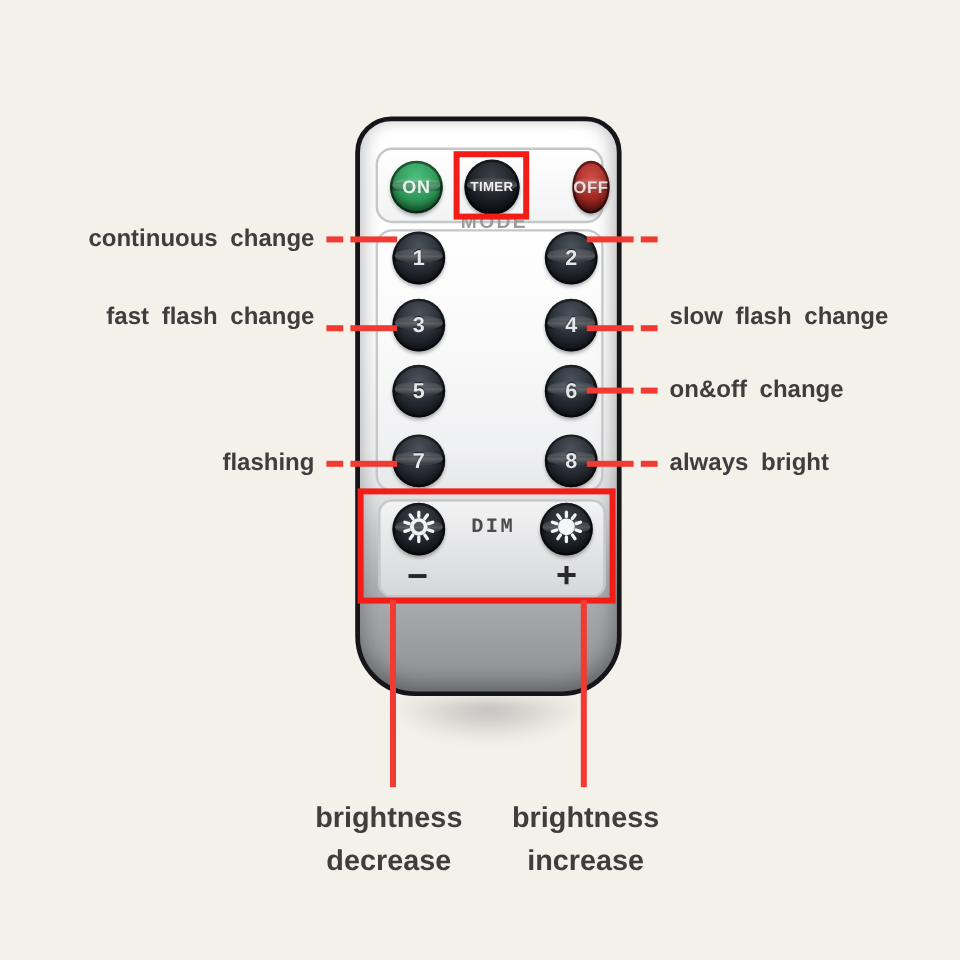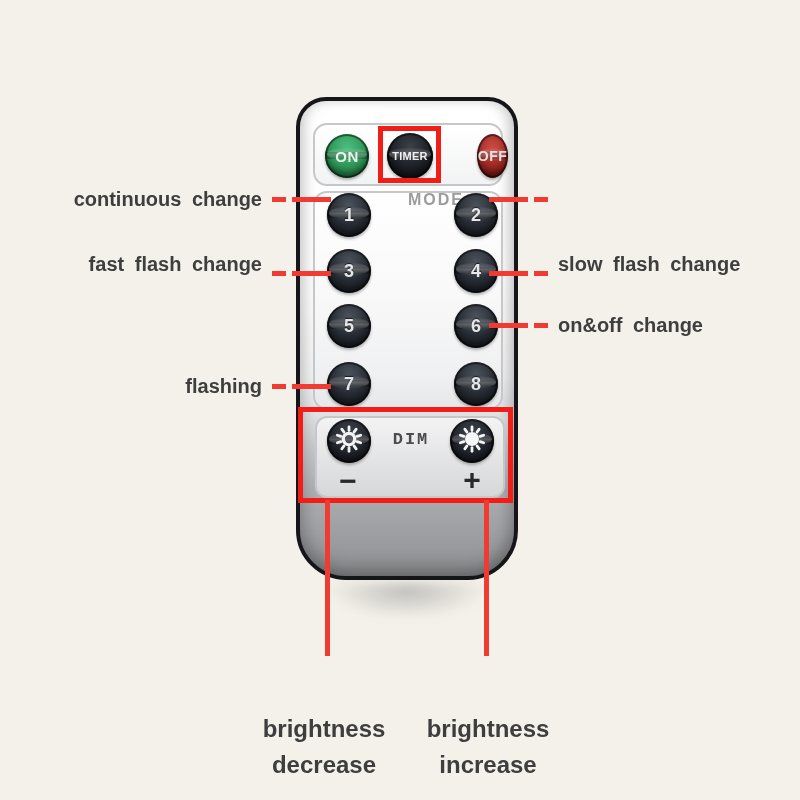--- a/index.html
+++ b/index.html
@@ -49,21 +49,21 @@
   .btn-off{left:149px;top:33px;width:31px;height:44px;
        background:radial-gradient(circle at 50% 30%,#cc4b43 0%,#a02823 55%,#5f110e 100%);
        color:rgba(255,255,255,.82);font-size:14px;font-weight:bold;letter-spacing:.5px;margin-left:28px;}
   .pos-b1{left:27px;top:92px;}  .pos-b2{left:154px;top:92px;}
   .pos-b3{left:27px;top:148px;} .pos-b4{left:154px;top:148px;}
   .pos-b5{left:27px;top:203px;} .pos-b6{left:154px;top:203px;}
   .pos-b7{left:27px;top:261px;} .pos-b8{left:154px;top:261px;}
   .btn-sun{width:44px;height:44px;background:radial-gradient(circle at 50% 30%,#3c4149 0%,#20242b 55%,#0a0c10 100%);}
   .sun-left{left:27px;top:318px;}
   .sun-right{left:150px;top:318px;}
-  .mode-text{position:absolute;left:60px;top:90px;width:104px;text-align:right;
+  .mode-text{position:absolute;left:60px;top:76px;width:104px;text-align:center;
        font-size:16px;font-weight:bold;color:#9c9c9c;letter-spacing:2px;}
   .dim-text{position:absolute;left:76px;top:329px;width:70px;text-align:center;
        font-size:17px;font-weight:bold;color:#4b4b4d;letter-spacing:2px;font-family:Liberation Mono, monospace;}
   .minus-sym,.plus-sym{position:absolute;width:40px;text-align:center;color:#29292b;font-weight:bold;}
   .minus-sym{left:28px;top:363px;font-size:30px;}
   .plus-sym{left:152px;top:362px;font-size:30px;}
   
   .red-box{position:absolute;box-sizing:border-box;border:5px solid #f21d17;z-index:5;}
   .timer-box{left:378px;top:126px;width:63px;height:57px;}
   .dim-box{left:298px;top:407px;width:215px;height:96px;}
@@ -72,21 +72,21 @@
   .vline-right{left:484px;top:500px;height:156px;}
   
   .callout{position:absolute;display:flex;align-items:center;gap:10px;height:26px;z-index:4;}
   .callout-text{font-size:20px;font-weight:bold;color:#3e3e3e;word-spacing:5px;white-space:nowrap;}
   .redline{display:inline-flex;align-items:center;gap:6px;}
   .seg{display:block;height:5px;background:#f03a32;}
   .seg-short{width:14px;} .seg-long{width:39px;}
   .row-l{right:469px;gap:10px;} .row-r{left:489px;}
   .row-1{top:186px;} .row-2{top:250px;align-items:flex-end;} .row-3{top:312px;} .row-4{top:373px;}
   .bottom-label{position:absolute;top:664px;width:200px;text-align:center;
-       font-size:24px;font-weight:bold;color:#3e3e3e;line-height:36px;z-index:4;margin-top:47px;}
+       font-size:24px;font-weight:bold;color:#3e3e3e;line-height:36px;z-index:4;}
   .bl-left{left:224px;} .bl-right{left:388px;}
 </style>
 </head>
 <body>
 
 <div class="stage">
 
   <div class="remote-shadow"></div>
 
   <div class="remote">
@@ -215,20 +215,27 @@
       </span>
     <span class="callout-text">slow flash change</span>
   </div>
   <div class="callout row-r row-3">
     <span class="redline">
         <i class="seg seg-long"></i>
         <i class="seg seg-short"></i>
       </span>
     <span class="callout-text">on&amp;off change</span>
   </div>
+  <div class="callout row-r row-4">
+    <span class="redline">
+        <i class="seg seg-long"></i>
+        <i class="seg seg-short"></i>
+      </span>
+    <span class="callout-text">always bright</span>
+  </div>
 
   <div class="bottom-label bl-left">
     <span style="display:block">brightness</span>
     <span style="display:block">decrease</span>
   </div>
   <div class="bottom-label bl-right">
     <span style="display:block">brightness</span>
     <span style="display:block">increase</span>
   </div>
 

